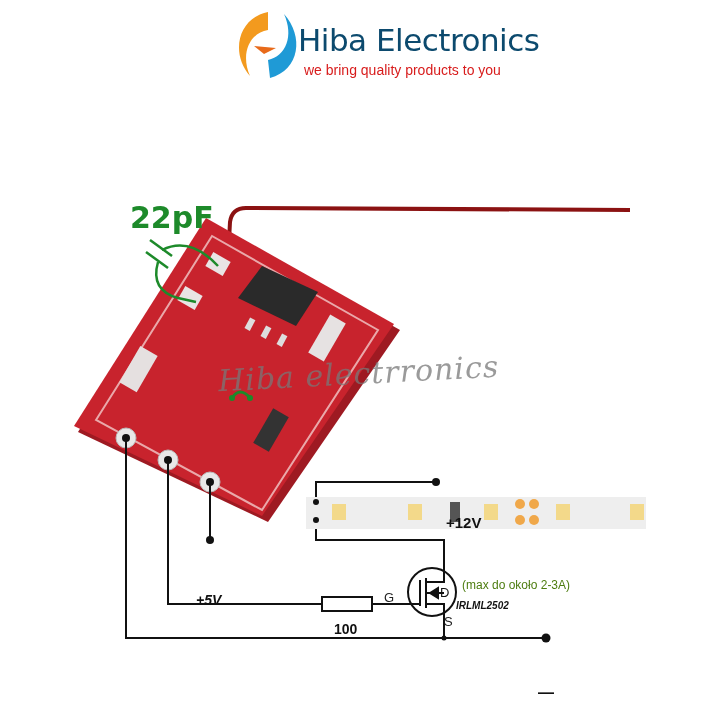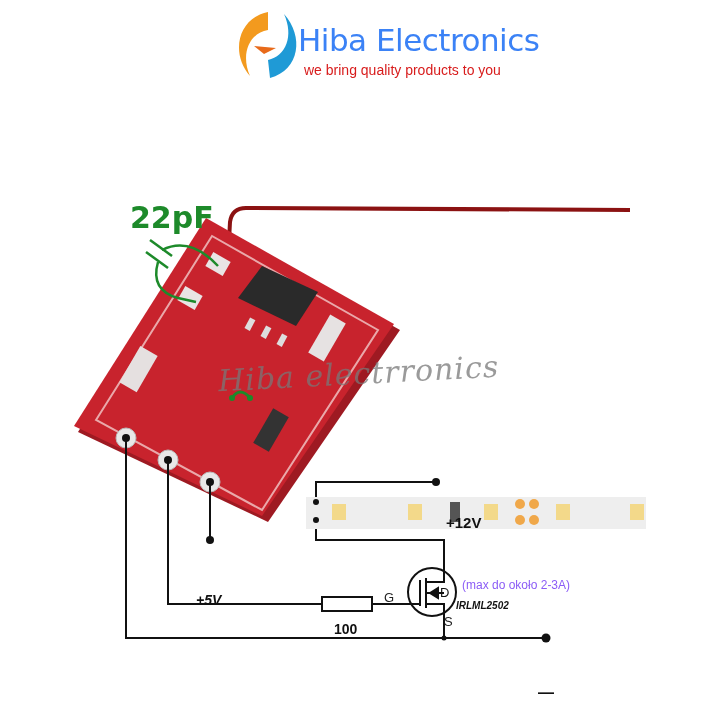--- a/index.html
+++ b/index.html
@@ -1,18 +1,18 @@
 <!DOCTYPE html>
 <html><head>
 <meta charset="utf-8">
 <style>
   html,body{margin:0;padding:0;background:#fff;}
   body{width:720px;height:720px;position:relative;overflow:hidden;font-family:"Liberation Sans",sans-serif;}
   .abs{position:absolute;}
-  .logo-title{left:298px;top:22px;font-size:31px;color:#3b82f6;letter-spacing:-0.5px;font-family:"DejaVu Sans",sans-serif;}
+  .logo-title{left:298px;top:22px;font-size:31px;color:#0c4a6e;letter-spacing:-0.5px;font-family:"DejaVu Sans",sans-serif;}
   .logo-tag{left:304px;top:62px;font-size:14px;color:#d81c1c;text-align:right;}
   .lbl{font-weight:bold;color:#111;margin-top:40px;}
   .green{color:#1d8a2a;font-weight:bold;font-size:30px;font-family:"DejaVu Sans",sans-serif;}
   .wm{font-family:"DejaVu Serif",serif;font-style:italic;font-size:30px;color:rgba(120,120,120,0.75);letter-spacing:1px;}
   svg{position:absolute;left:0;top:0;}
 </style>
 </head>
 <body>
 
 <div class="abs" style="left:228px;top:8px;width:300px;height:75px;">
@@ -108,17 +108,17 @@
     <circle cx="316" cy="520" r="3" fill="#111"></circle>
   </g>
 </svg>
 
 <div class="abs green" style="left:130px;top:200px;">22pF</div>
 <div class="abs wm" style="left:218px;top:356px;transform:rotate(-3deg);">Hiba electrronics</div>
 <div class="abs lbl" style="left:446px;top:474px;font-size:15px;">+12V</div>
 <div class="abs lbl" style="left:196px;top:552px;font-size:14px;font-style:italic;">+5V</div>
 <div class="abs lbl" style="left:440px;top:545px;font-size:13px;font-weight:normal;">D</div>
 <div class="abs lbl" style="left:456px;top:560px;font-size:10px;font-style:italic;">IRLML2502</div>
-<div class="abs" style="left:462px;top:578px;font-size:12px;color:#8b5cf6;">(max do około 2-3A)</div>
+<div class="abs" style="left:462px;top:578px;font-size:12px;color:#4d7c0f;">(max do około 2-3A)</div>
 <div class="abs lbl" style="left:334px;top:581px;font-size:14px;">100</div>
 <div class="abs" style="left:384px;top:590px;font-size:13px;color:#222;">G</div>
 <div class="abs" style="left:444px;top:614px;font-size:13px;color:#222;">S</div>
 <div class="abs lbl" style="left:538px;top:644px;font-size:16px;">—</div>
 
 </body></html>

